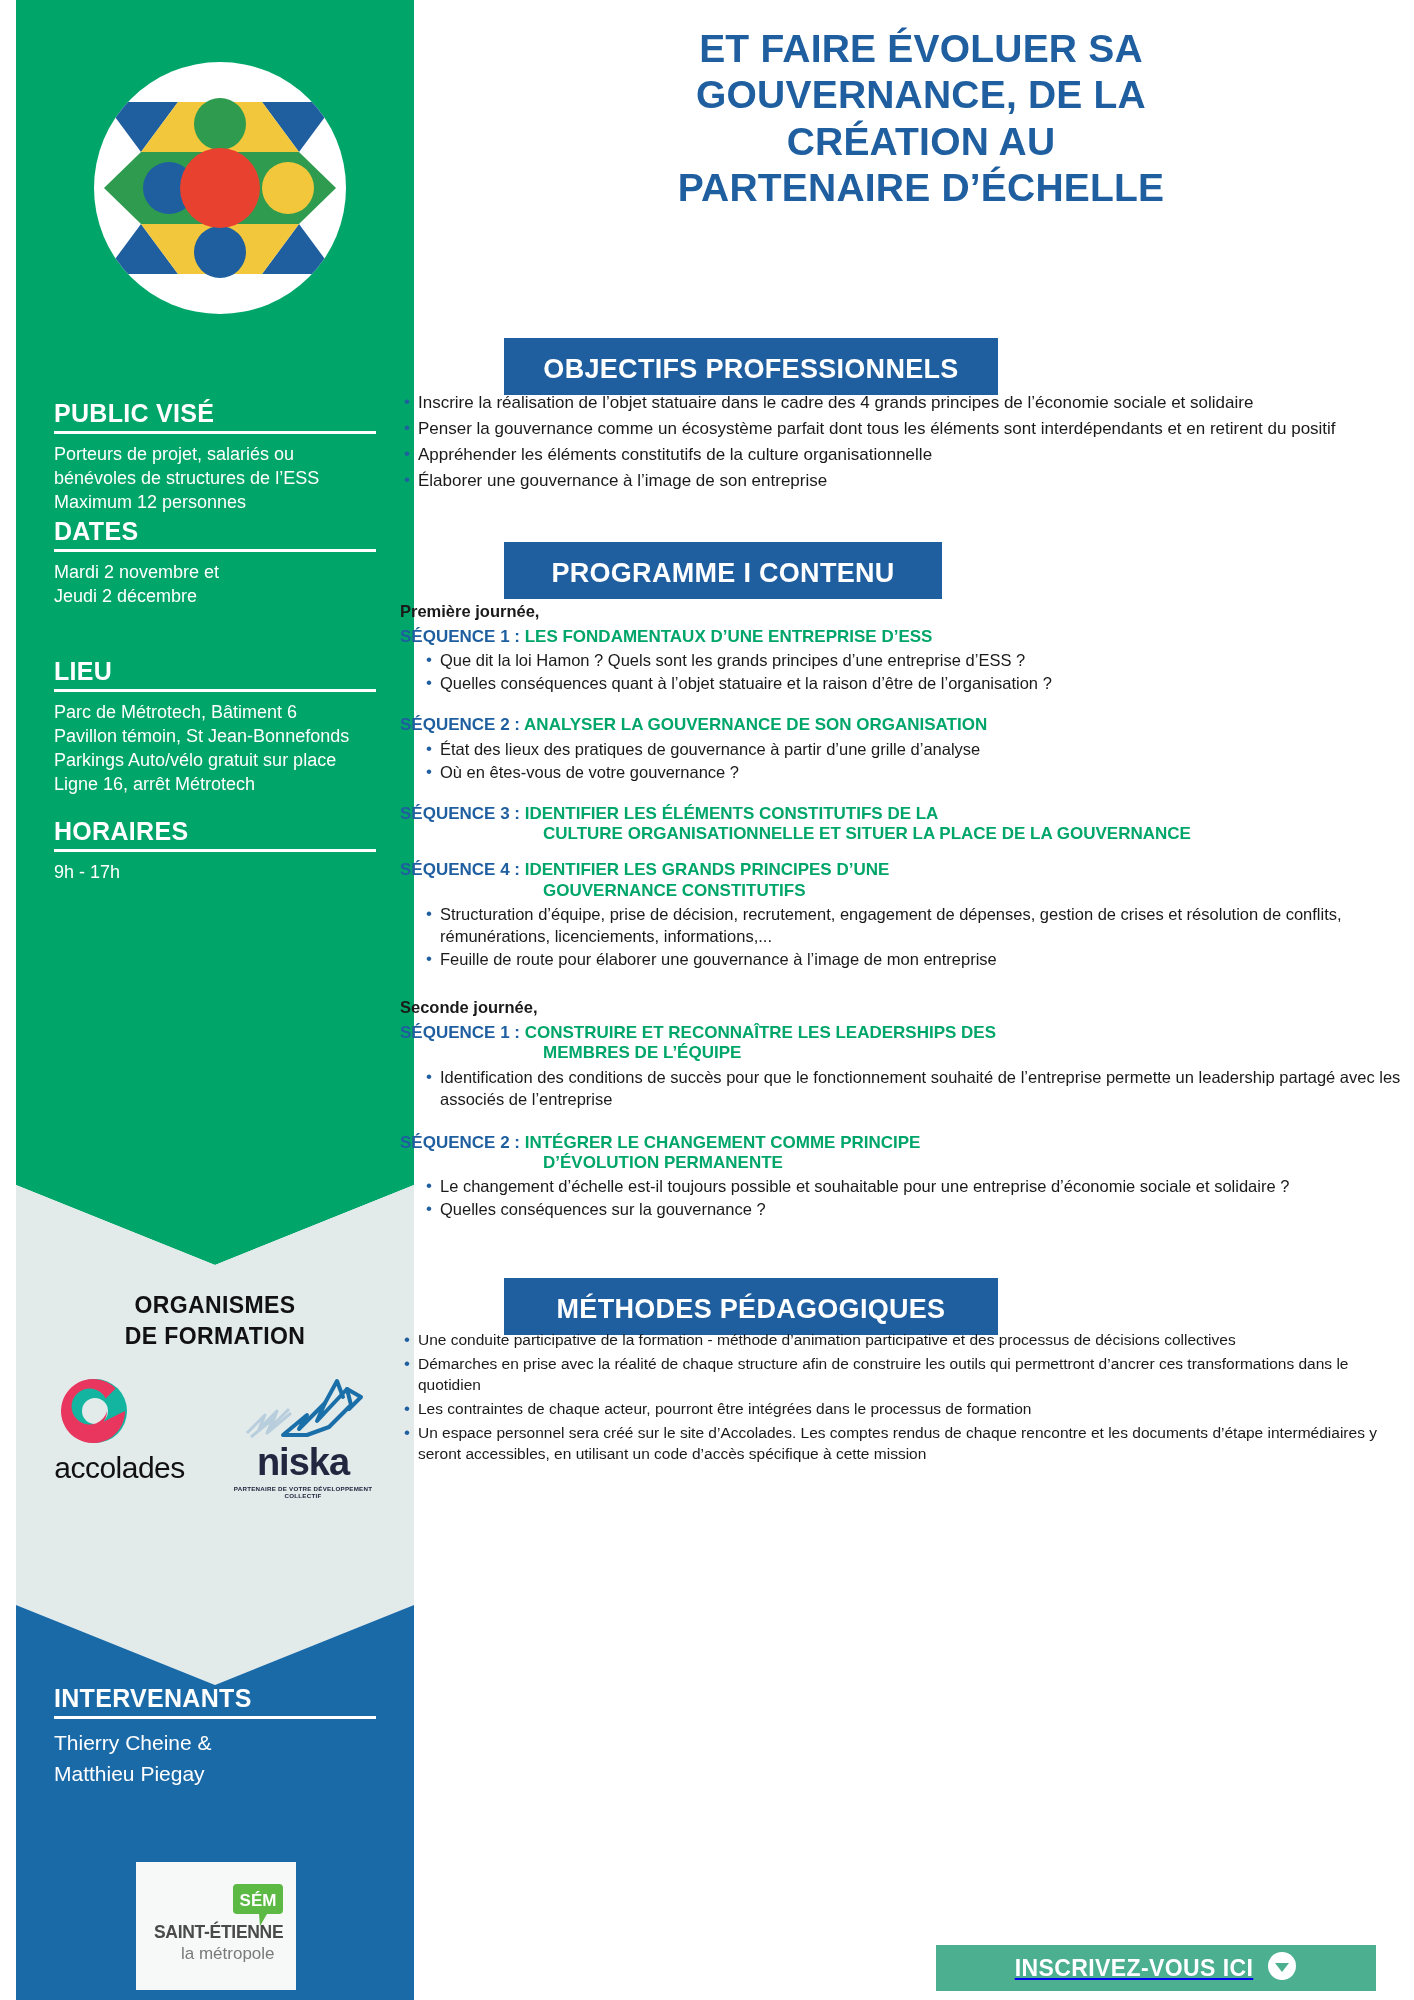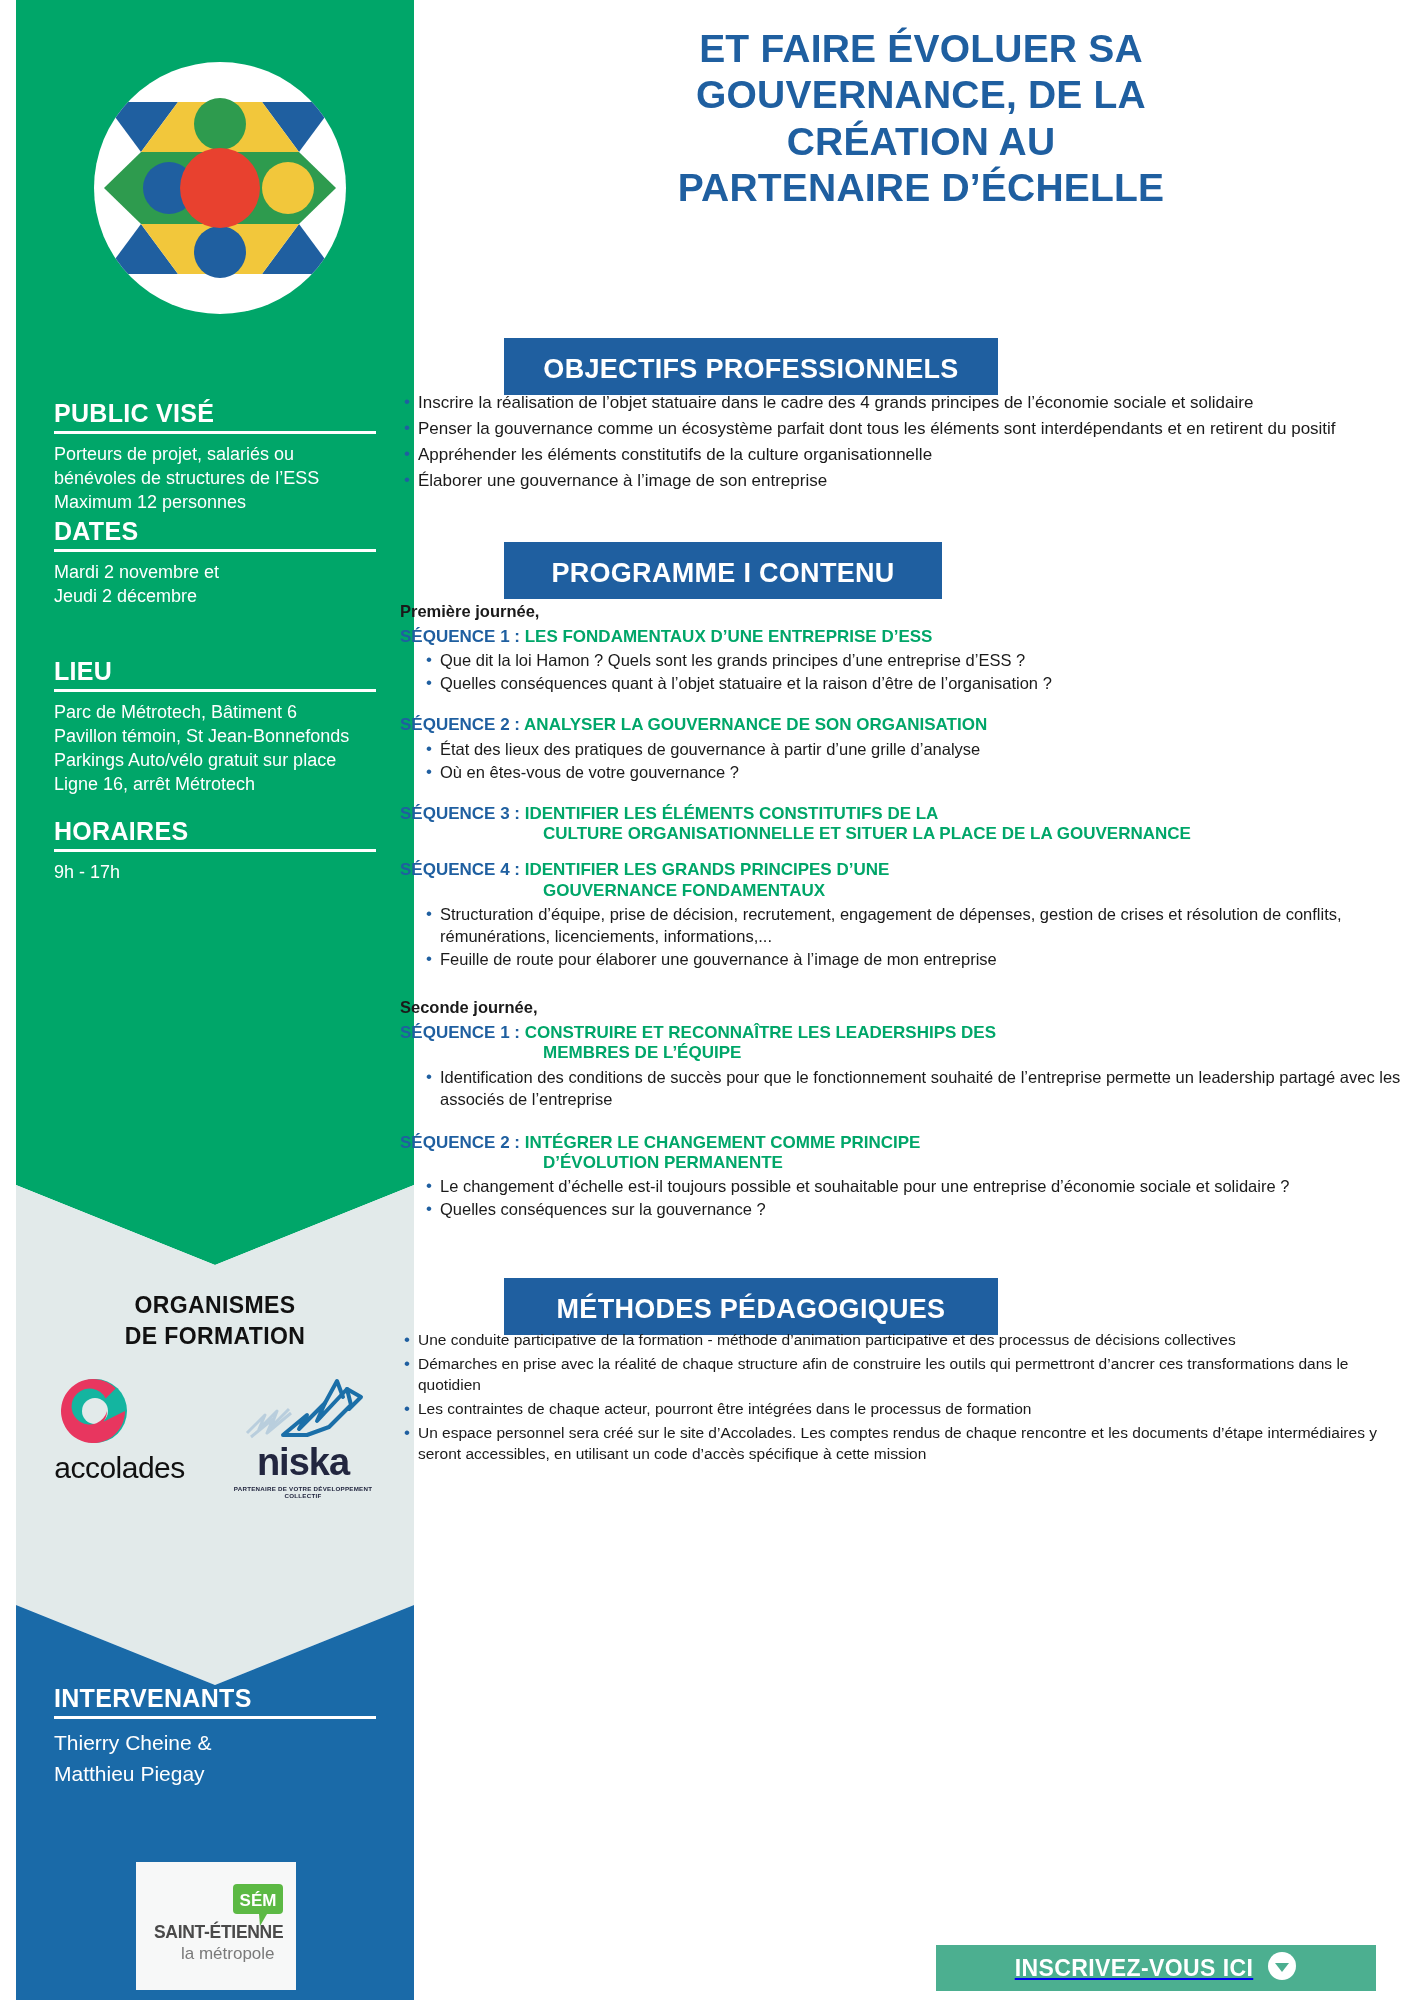--- a/index.html
+++ b/index.html
@@ -326,21 +326,21 @@
     <div class="seq" style="margin-top:20px;">
       <div class="seq-head">
         <span class="num">SÉQUENCE 3 : </span><span>IDENTIFIER LES ÉLÉMENTS CONSTITUTIFS DE LA</span>
         <span class="cont">CULTURE ORGANISATIONNELLE ET SITUER LA PLACE DE LA GOUVERNANCE</span>
       </div>
     </div>
 
     <div class="seq" style="margin-top:16px;">
       <div class="seq-head">
         <span class="num">SÉQUENCE 4 : </span><span>IDENTIFIER LES GRANDS PRINCIPES D’UNE</span>
-        <span class="cont">GOUVERNANCE FONDAMENTAUX</span>
+        <span class="cont">GOUVERNANCE CONSTITUTIFS</span>
       </div>
       <ul class="seq-items">
         <li>Structuration d’équipe, prise de décision, recrutement, engagement de dépenses, gestion de crises et résolution de conflits, rémunérations, licenciements, informations,...</li>
         <li>Feuille de route pour élaborer une gouvernance à l’image de mon entreprise</li>
       </ul>
     </div>
   </div>
 
   <div style="position:absolute; left:2px; top:998px; width:1004px;">
     <div class="day-label">Seconde journée,</div>

